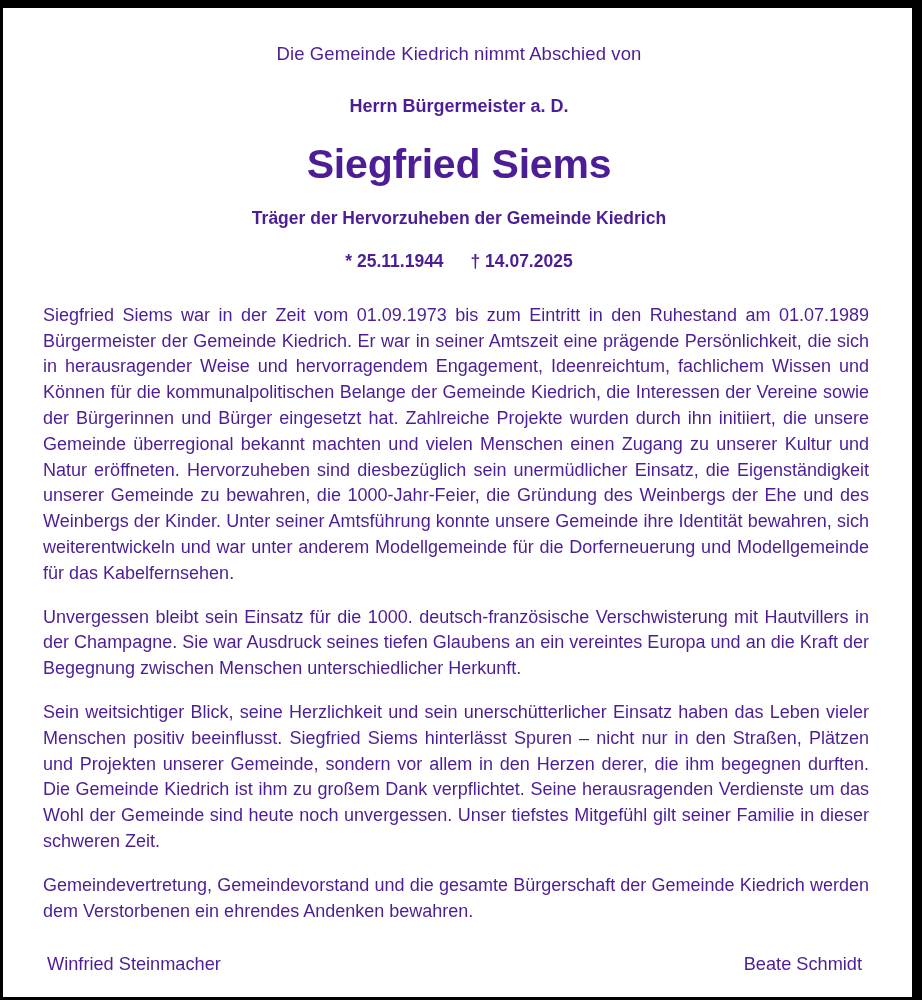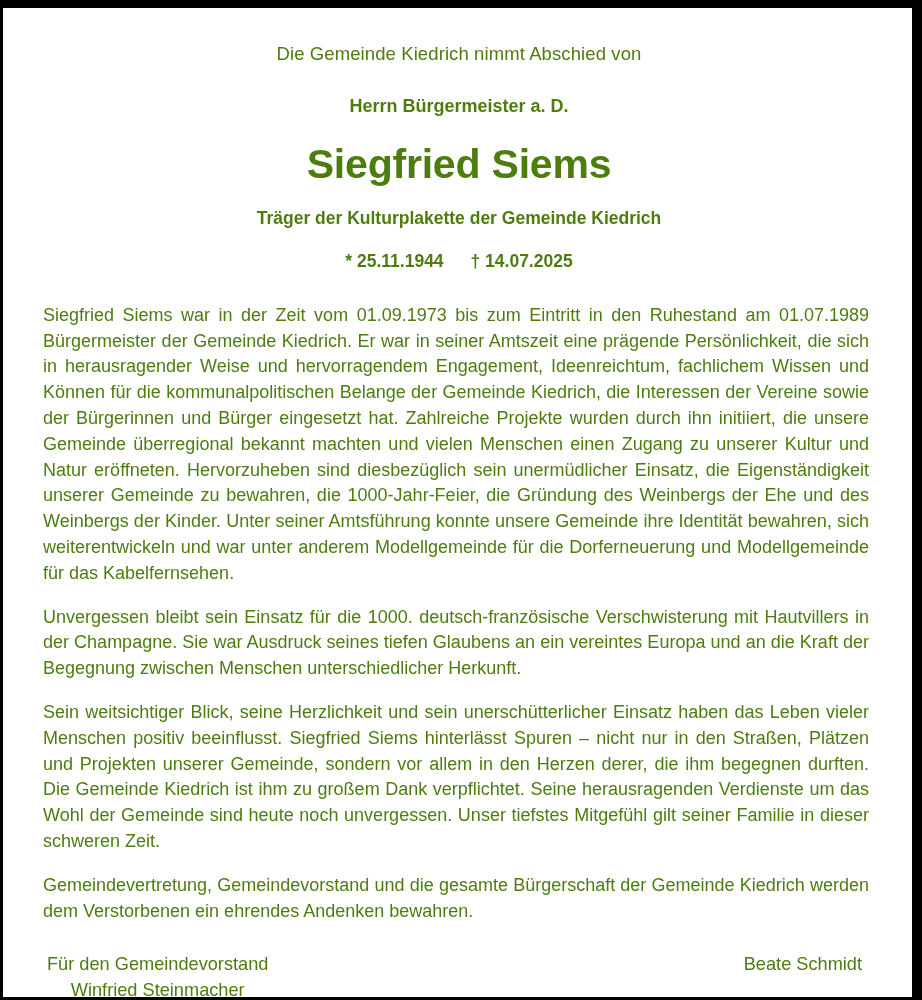--- a/index.html
+++ b/index.html
@@ -14,21 +14,21 @@
     width: 922px;
     height: 1000px;
     box-sizing: border-box;
     background: #ffffff;
     border-top: 8px solid #000000;
     border-right: 10px solid #000000;
     border-left: 3px solid #000000;
     border-bottom: 3px solid #000000;
     overflow: hidden;
     font-family: "Liberation Sans", "DejaVu Sans", sans-serif;
-    color: #4d7c0f;
+    color: #4c1d95;
   }
 
   .notice-inner {
     box-sizing: border-box;
     width: 100%;
     height: 100%;
     padding: 26px 34px 10px 37px;
   }
 
   
@@ -133,38 +133,37 @@
 <div class="notice-frame">
   <div class="notice-inner">
 
     <div class="header-block">
       <div class="intro-line">Die Gemeinde Kiedrich nimmt Abschied von</div>
 
       <div class="role-line">Herrn Bürgermeister a. D.</div>
 
       <div class="deceased-name">Siegfried Siems</div>
 
-      <div class="honor-line">Träger der Kulturplakette der Gemeinde Kiedrich</div>
+      <div class="honor-line">Träger der Hervorzuheben der Gemeinde Kiedrich</div>
 
       <div class="dates-line">
         <span class="date-birth">* 25.11.1944</span>
         <span class="date-death">† 14.07.2025</span>
       </div>
     </div>
 
     <div class="body-block">
       <p class="body-paragraph">Siegfried Siems war in der Zeit vom 01.09.1973 bis zum Eintritt in den Ruhestand am 01.07.1989 Bürgermeister der Gemeinde Kiedrich. Er war in seiner Amtszeit eine prägende Persönlichkeit, die sich in herausragender Weise und hervorragendem Engagement, Ideenreichtum, fachlichem Wissen und Können für die kommunalpolitischen Belange der Gemeinde Kiedrich, die Interessen der Vereine sowie der Bürgerinnen und Bürger eingesetzt hat. Zahlreiche Projekte wurden durch ihn initiiert, die unsere Gemeinde überregional bekannt machten und vielen Menschen einen Zugang zu unserer Kultur und Natur eröffneten. Hervorzuheben sind diesbezüglich sein unermüdlicher Einsatz, die Eigenständigkeit unserer Gemeinde zu bewahren, die 1000-Jahr-Feier, die Gründung des Weinbergs der Ehe und des Weinbergs der Kinder. Unter seiner Amtsführung konnte unsere Gemeinde ihre Identität bewahren, sich weiterentwickeln und war unter anderem Modellgemeinde für die Dorferneuerung und Modellgemeinde für das Kabelfernsehen.</p>
       <p class="body-paragraph">Unvergessen bleibt sein Einsatz für die 1000. deutsch-französische Verschwisterung mit Hautvillers in der Champagne. Sie war Ausdruck seines tiefen Glaubens an ein vereintes Europa und an die Kraft der Begegnung zwischen Menschen unterschiedlicher Herkunft.</p>
       <p class="body-paragraph">Sein weitsichtiger Blick, seine Herzlichkeit und sein unerschütterlicher Einsatz haben das Leben vieler Menschen positiv beeinflusst. Siegfried Siems hinterlässt Spuren – nicht nur in den Straßen, Plätzen und Projekten unserer Gemeinde, sondern vor allem in den Herzen derer, die ihm begegnen durften. Die Gemeinde Kiedrich ist ihm zu großem Dank verpflichtet. Seine herausragenden Verdienste um das Wohl der Gemeinde sind heute noch unvergessen. Unser tiefstes Mitgefühl gilt seiner Familie in dieser schweren Zeit.</p>
       <p class="body-paragraph">Gemeindevertretung, Gemeindevorstand und die gesamte Bürgerschaft der Gemeinde Kiedrich werden dem Verstorbenen ein ehrendes Andenken bewahren.</p>
     </div>
 
     <div class="signature-block">
       <div class="signature-column left">
-        <div class="signature-line">Für den Gemeindevorstand</div>
         <div class="signature-line">Winfried Steinmacher</div>
 
       </div>
 
       <div class="signature-column right">
         <div class="signature-line">Beate Schmidt</div>
 
       </div>
     </div>
 

